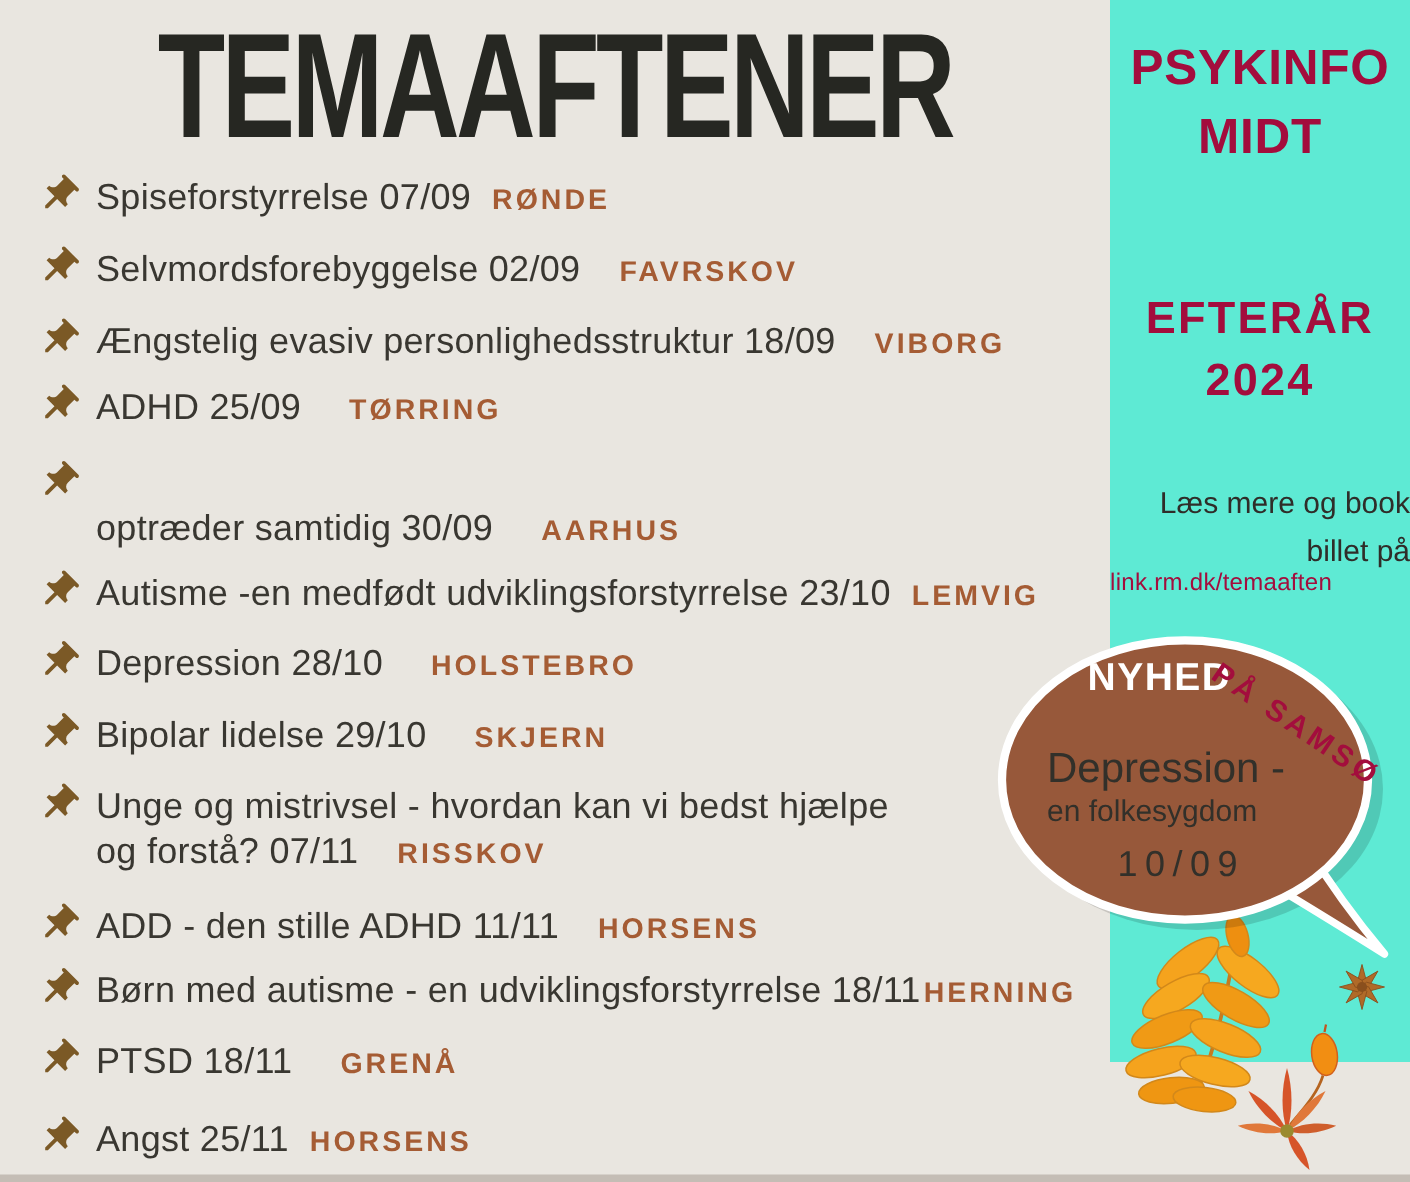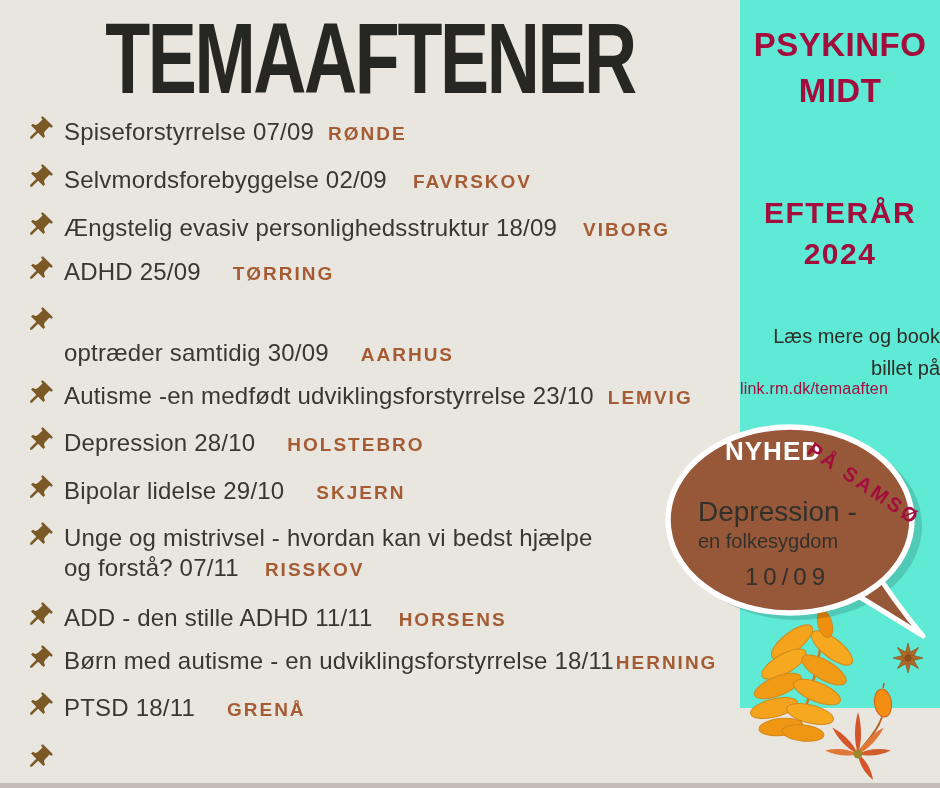--- a/index.html
+++ b/index.html
@@ -198,20 +198,21 @@
       </svg>
     <p class="txt"><span>PTSD 18/11</span><span class="city g3">GRENÅ</span></p>
   </div>
 
   <div class="row" style="top:745px">
     <svg class="pin" viewBox="0 0 24 24">
         <g transform="rotate(45 12 12)">
           <path fill="#7b5926" d="M16,9V4h1c0.55,0,1-0.45,1-1s-0.45-1-1-1H7C6.45,2,6,2.45,6,3s0.45,1,1,1h1v5c0,1.66-1.34,3-3,3v2h5.97v7l1,1,1-1v-7H19v-2C17.34,12,16,10.66,16,9z"></path>
         </g>
       </svg>
+    <p class="txt"><span>Angst 25/11</span><span class="city">HORSENS</span></p>
   </div>
 
   <svg class="leaves-svg" width="200" height="188" viewBox="0 0 200 188">
 
     <g stroke="#d2881a" stroke-width="1">
       <path d="M85 18 C80 55, 72 95, 58 128" fill="none" stroke="#c77b1e" stroke-width="2.5"></path>
       <ellipse cx="52" cy="42" rx="25" ry="9.5" fill="#f5a31d" transform="rotate(-38 52 42)"></ellipse>
       <ellipse cx="44" cy="64" rx="25" ry="9.5" fill="#f6a81f" transform="rotate(-30 44 64)"></ellipse>
       <ellipse cx="38" cy="86" rx="25" ry="9.5" fill="#f09a15" transform="rotate(-22 38 86)"></ellipse>
       <ellipse cx="34" cy="108" rx="24" ry="9" fill="#f5a31d" transform="rotate(-14 34 108)"></ellipse>

